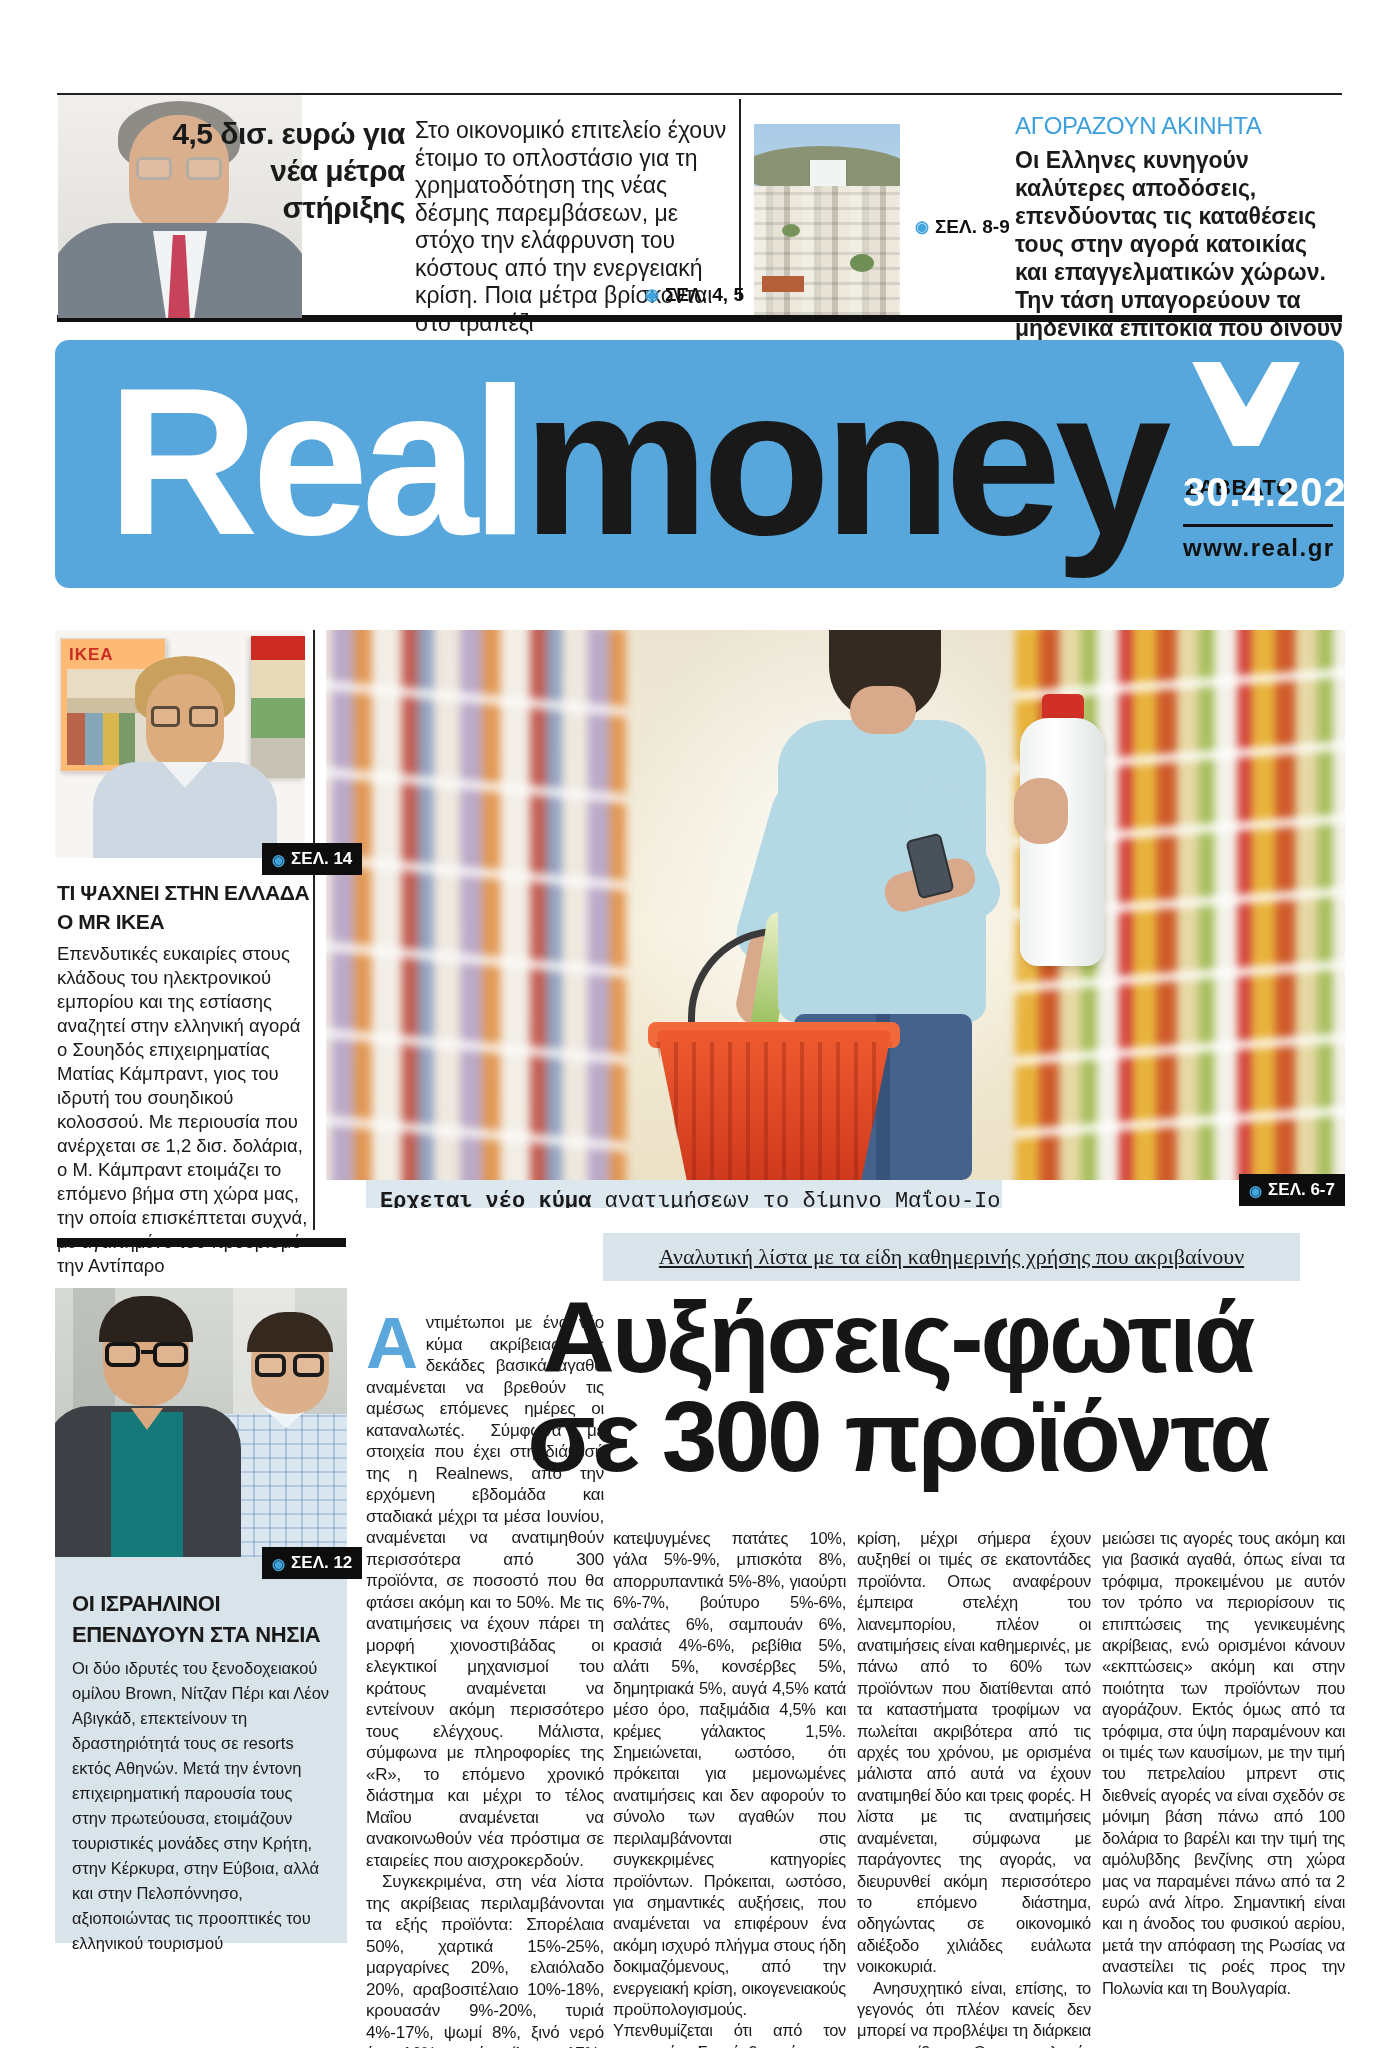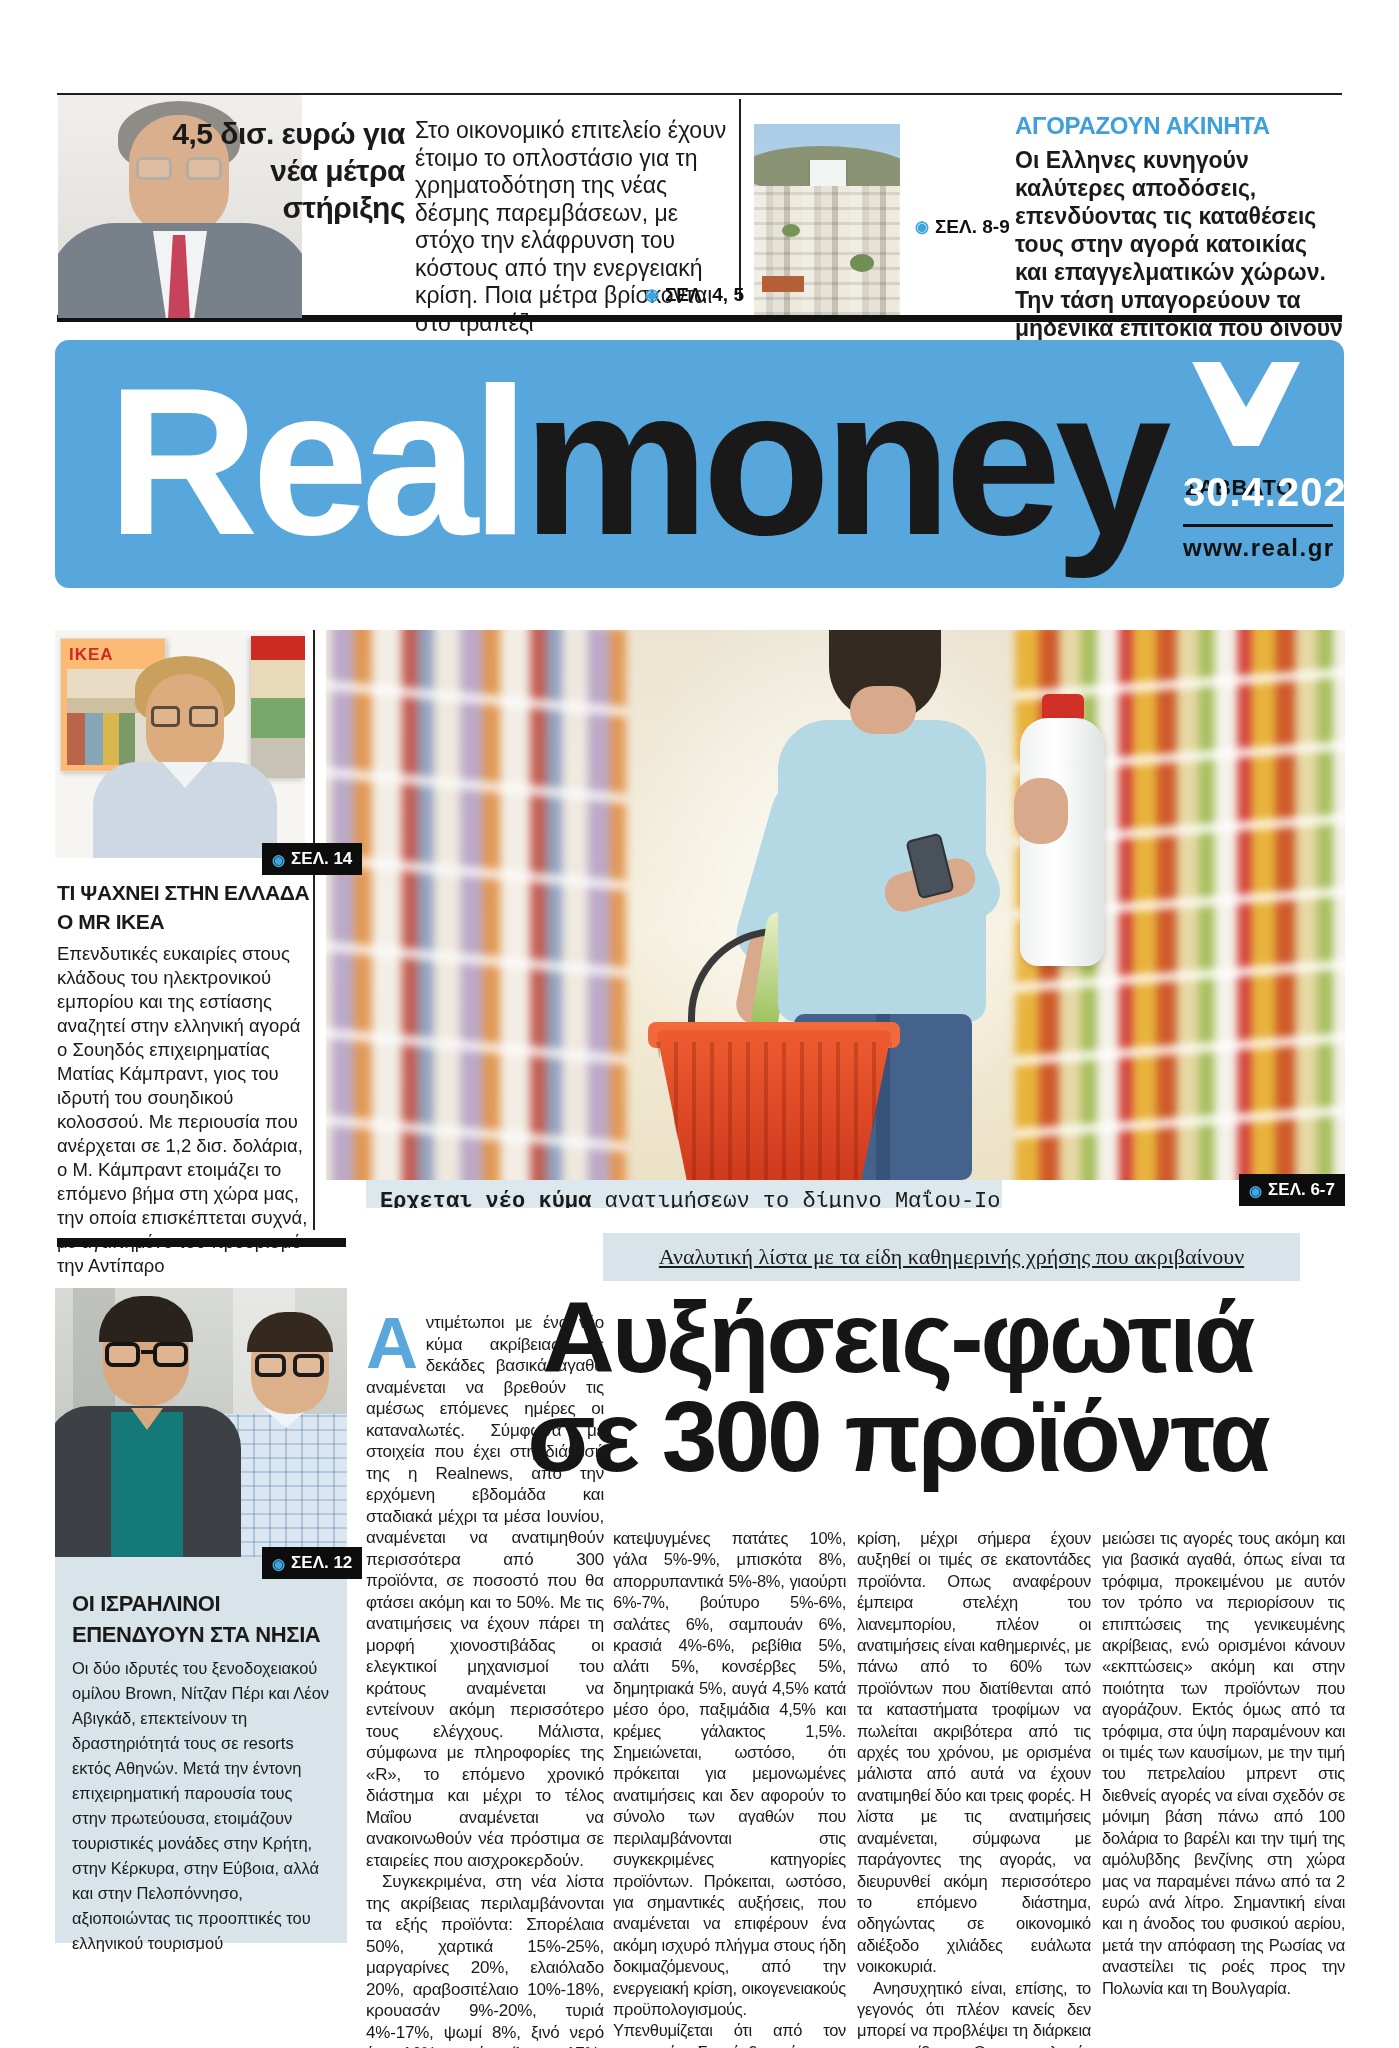--- a/index.html
+++ b/index.html
@@ -34,21 +34,21 @@
   .cs-sky{position:absolute;left:0;top:0;width:146px;height:191px;background:linear-gradient(180deg,#a9cbe6,#d5e6f1);}
   .cs-hill{position:absolute;left:-12px;top:22px;width:172px;height:48px;background:#8a9374;border-radius:50% 60% 40% 50%;}
   .cs-tower{position:absolute;left:56px;top:36px;width:36px;height:30px;background:#f2f4f4;box-shadow:0 1px 2px rgba(0,0,0,.25);}
   .cs-city{position:absolute;left:0;top:62px;width:146px;height:129px;background:
     repeating-linear-gradient(0deg, rgba(0,0,0,.10) 0 3px, transparent 3px 15px),
     repeating-linear-gradient(90deg,#f0ede4 0 12px,#d8d4c8 12px 19px,#e6e2d6 19px 30px,#c5c1b3 30px 36px,#efe9dd 36px 48px);}
   .cs-roof{position:absolute;left:8px;top:152px;width:42px;height:16px;background:#b45f38;}
   .cs-green1{position:absolute;left:96px;top:130px;width:24px;height:18px;background:#6f8f54;border-radius:50%;}
   .cs-green2{position:absolute;left:28px;top:100px;width:18px;height:13px;background:#76945a;border-radius:50%;}
 
-  #tr-kicker{left:1015px;top:112px;width:330px;font-size:24px;font-weight:bold;color:#3da0dc;letter-spacing:-0.3px;}
+  #tr-kicker{left:1015px;top:112px;width:330px;font-size:24px;font-weight:normal;color:#3da0dc;letter-spacing:-0.3px;}
   #tr-summary{left:1015px;top:146px;width:328px;font-size:23px;line-height:28px;font-weight:700;}
 
   
   #masthead{left:55px;top:340px;width:1289px;height:248px;background:#57a7dc;border-radius:14px;overflow:hidden;}
   #brand{position:absolute;left:52px;top:22px;font-size:210px;font-weight:bold;letter-spacing:-7px;line-height:200px;white-space:nowrap;}
   #brand-real{color:#ffffff;}
   #brand-money{color:#191919;}
   #vlogo{position:absolute;left:1135px;top:22px;width:112px;height:84px;}
   #mh-day{position:absolute;left:1130px;top:108px;font-size:22px;font-weight:bold;color:#111;letter-spacing:0.5px;margin-top:27px;}
   #mh-date{position:absolute;left:1128px;top:130px;font-size:40px;font-weight:bold;color:#ffffff;letter-spacing:1px;}

